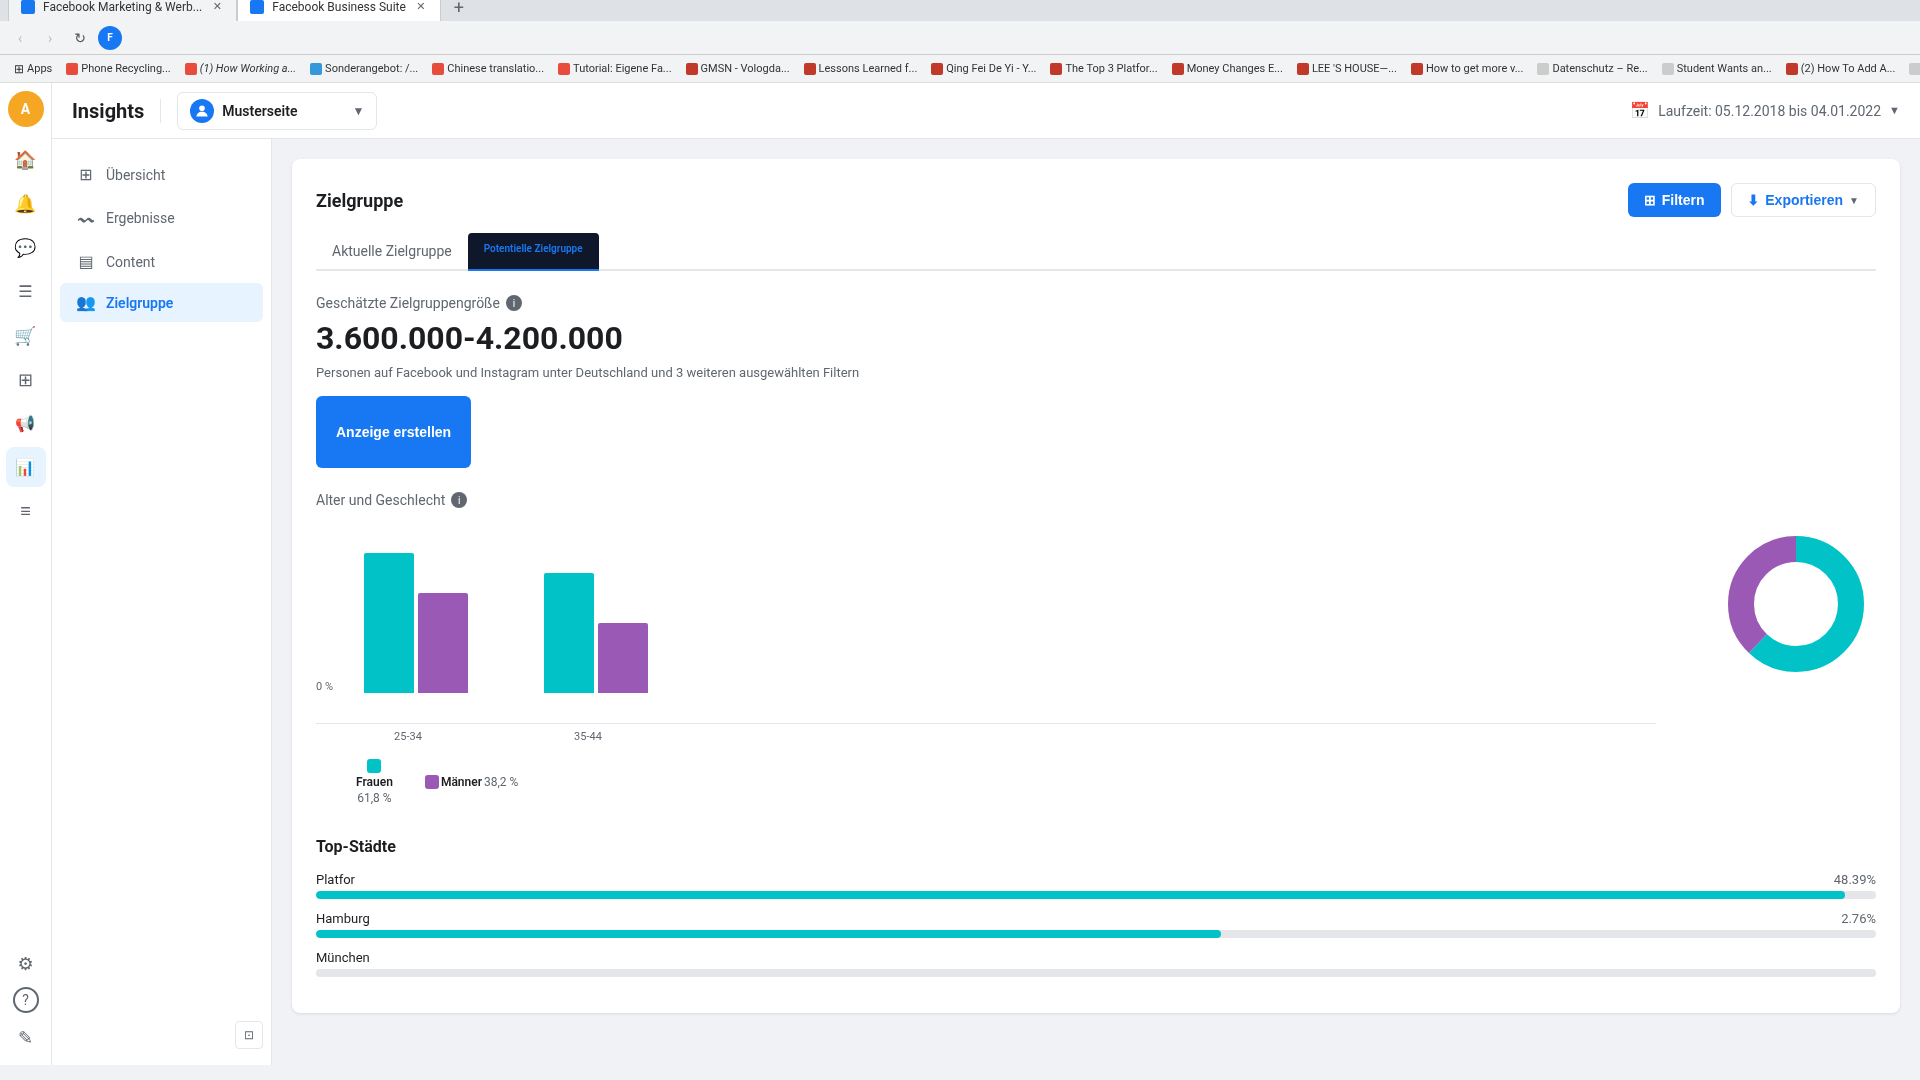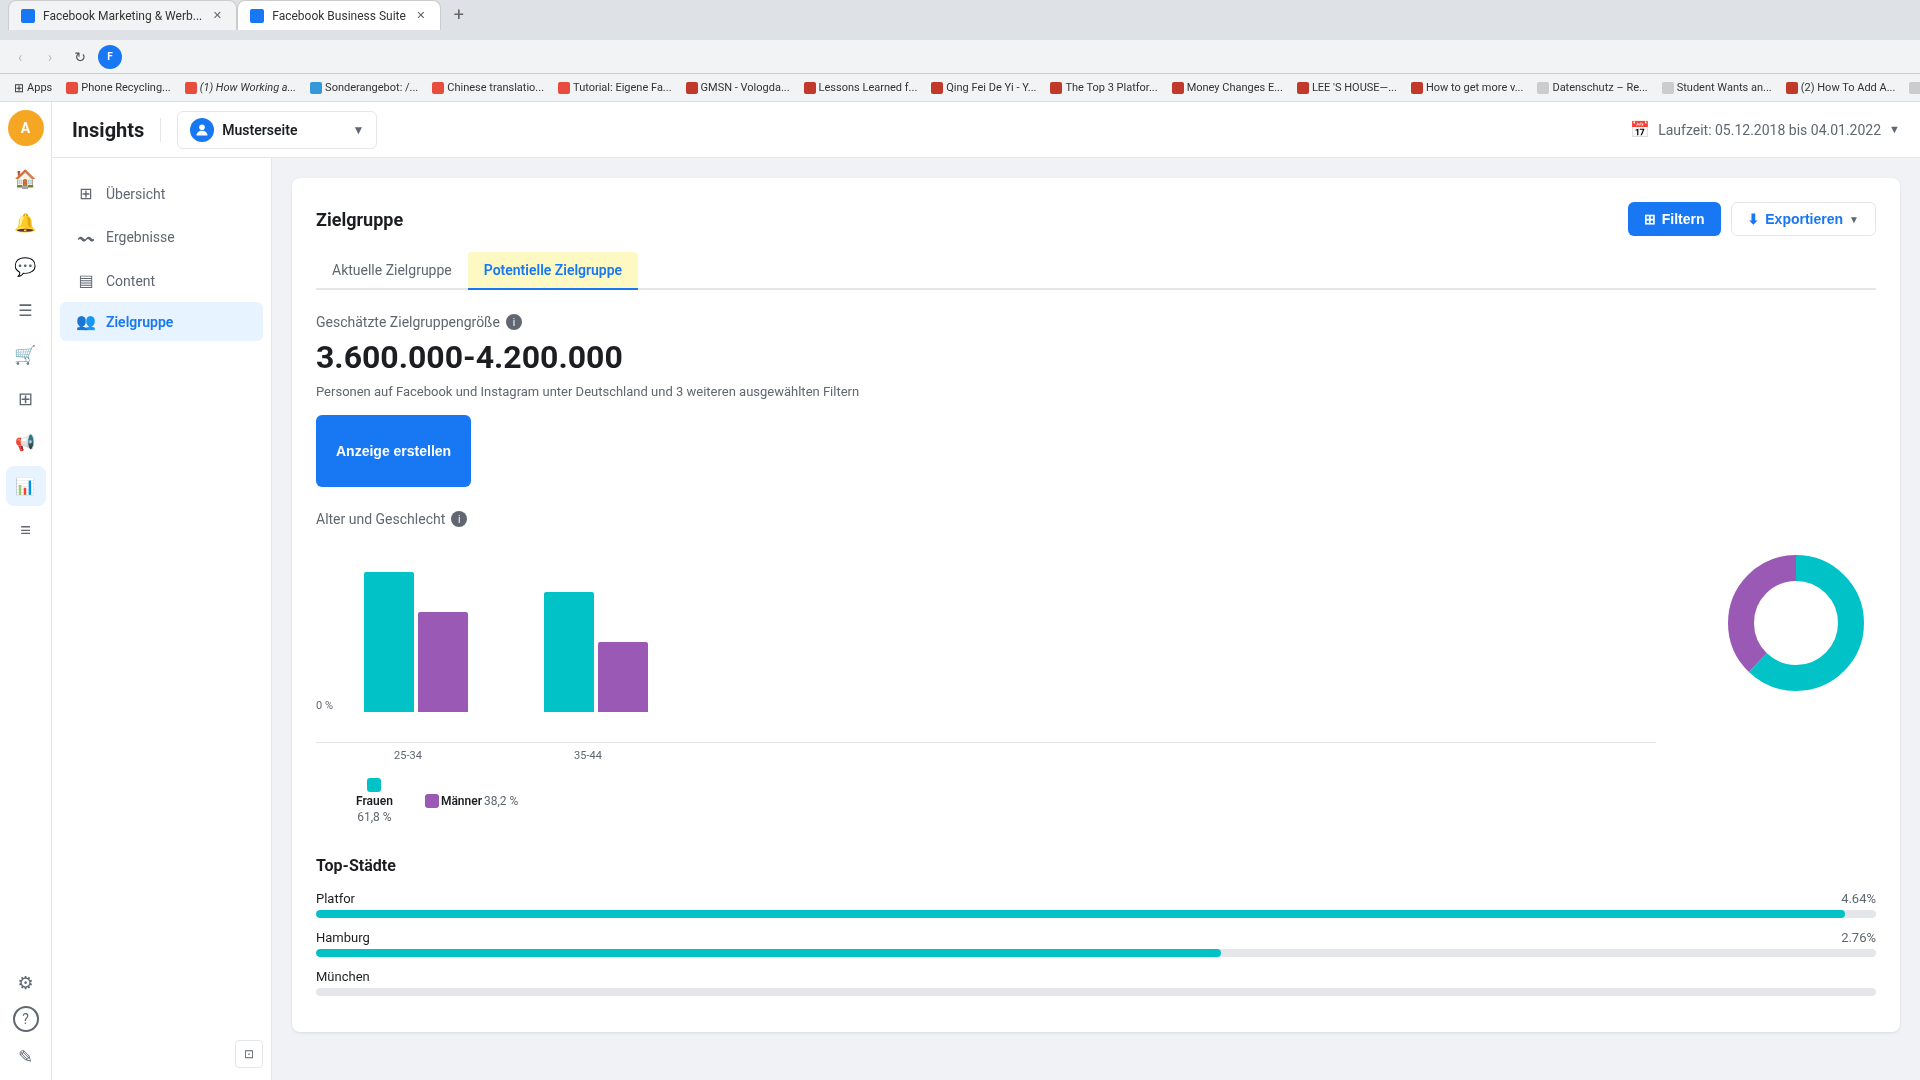--- a/index.html
+++ b/index.html
@@ -3,21 +3,21 @@
   <meta charset="utf-8">
   <style>
     * { box-sizing: border-box; margin: 0; padding: 0; }
     body { font-family: -apple-system, BlinkMacSystemFont, 'Segoe UI', Roboto, sans-serif; background: #f0f2f5; font-size: 14px; color: #1c1e21; overflow: hidden; height: 1080px; width: 1920px; }
   </style>
 </head>
 <body>
 
 <div>
 
-  <div style="display:flex; height:40px; background:#dee1e6; padding: 0 0 0 8px;">
+  <div style="display:flex; align-items:flex-end; height:21px; background:#dee1e6; padding: 0 0 0 8px;">
     <div style="display:flex;align-items:center;padding:0 12px;height:30px;background:#f1f3f4;border-radius:8px 8px 0 0;font-size:12px;color:#333;gap:8px;min-width:200px;max-width:240px;border:1px solid #ccc;border-bottom:none;cursor:pointer;">
       <div style="width:14px;height:14px;background:#1877f2;border-radius:2px;flex-shrink:0;"></div>
       <span style="flex:1;overflow:hidden;text-overflow:ellipsis;white-space:nowrap;">Facebook Marketing &amp; Werb...</span>
       <span style="width:14px;height:14px;display:flex;align-items:center;justify-content:center;border-radius:50%;font-size:11px;color:#666;">✕</span>
     </div>
     <div style="display:flex;align-items:center;padding:0 12px;height:30px;background:#fff;border-radius:8px 8px 0 0;font-size:12px;color:#333;gap:8px;min-width:200px;max-width:240px;border:1px solid #ccc;border-bottom:none;cursor:pointer;">
       <div style="width:14px;height:14px;background:#1877f2;border-radius:2px;flex-shrink:0;"></div>
       <span style="flex:1;overflow:hidden;text-overflow:ellipsis;white-space:nowrap;">Facebook Business Suite</span>
       <span style="width:14px;height:14px;display:flex;align-items:center;justify-content:center;border-radius:50%;font-size:11px;color:#666;">✕</span>
     </div>
@@ -133,21 +133,21 @@
                 <span>Exportieren</span>
                 <span style="font-size:10px;color:#606770;">▼</span>
               </button>
             </div>
           </div>
 
           <div style="display:flex;gap:0;margin-bottom:24px;border-bottom:2px solid #e4e6ea;">
             <div style="padding:10px 16px;font-size:14px;color:#606770;cursor:pointer;border-bottom:2px solid transparent;margin-bottom:-2px;">
               <span>Aktuelle Zielgruppe</span>
             </div>
-            <div style="padding:10px 16px;font-size:14px;color:#1877f2;cursor:pointer;border-bottom:2px solid #1877f2;margin-bottom:-2px;font-weight:600;background:#fef9c3;border-radius:4px 4px 0 0;">
+            <div style="padding:10px 16px;font-size:10px;color:#1877f2;cursor:pointer;border-bottom:2px solid #1877f2;margin-bottom:-2px;font-weight:600;background:#0f172a;border-radius:4px 4px 0 0;">
               <span>Potentielle Zielgruppe</span>
             </div>
           </div>
 
           <div style="margin-bottom:24px;">
             <div style="font-size:14px;color:#606770;margin-bottom:8px;display:flex;align-items:center;gap:6px;">
               <span>Geschätzte Zielgruppengröße</span>
               <div style="width:16px;height:16px;background:#606770;border-radius:50%;color:#fff;font-size:10px;display:inline-flex;align-items:center;justify-content:center;cursor:pointer;flex-shrink:0;">i</div>
             </div>
             <div style="font-size:32px;font-weight:700;color:#1c1e21;margin-bottom:8px;">3.600.000-4.200.000</div>
@@ -210,21 +210,21 @@
 
             </div>
           </div>
 
           <div>
             <h3 style="font-size:16px;font-weight:700;color:#1c1e21;margin-bottom:16px;">Top-Städte</h3>
 
             <div style="margin-bottom:12px;">
               <div style="display:flex;justify-content:space-between;margin-bottom:4px;">
                 <span style="font-size:13px;color:#1c1e21;">Platfor</span>
-                <span style="font-size:13px;color:#606770;">4.64%</span>
+                <span style="font-size:13px;color:#606770;">48.39%</span>
               </div>
               <div style="height:8px;background:#e4e6ea;border-radius:4px;overflow:hidden;">
                 <div style="height:100%;background:#00c2c7;border-radius:4px;width:98%;"></div>
               </div>
             </div>
 
             <div style="margin-bottom:12px;">
               <div style="display:flex;justify-content:space-between;margin-bottom:4px;">
                 <span style="font-size:13px;color:#1c1e21;">Hamburg</span>
                 <span style="font-size:13px;color:#606770;">2.76%</span>

